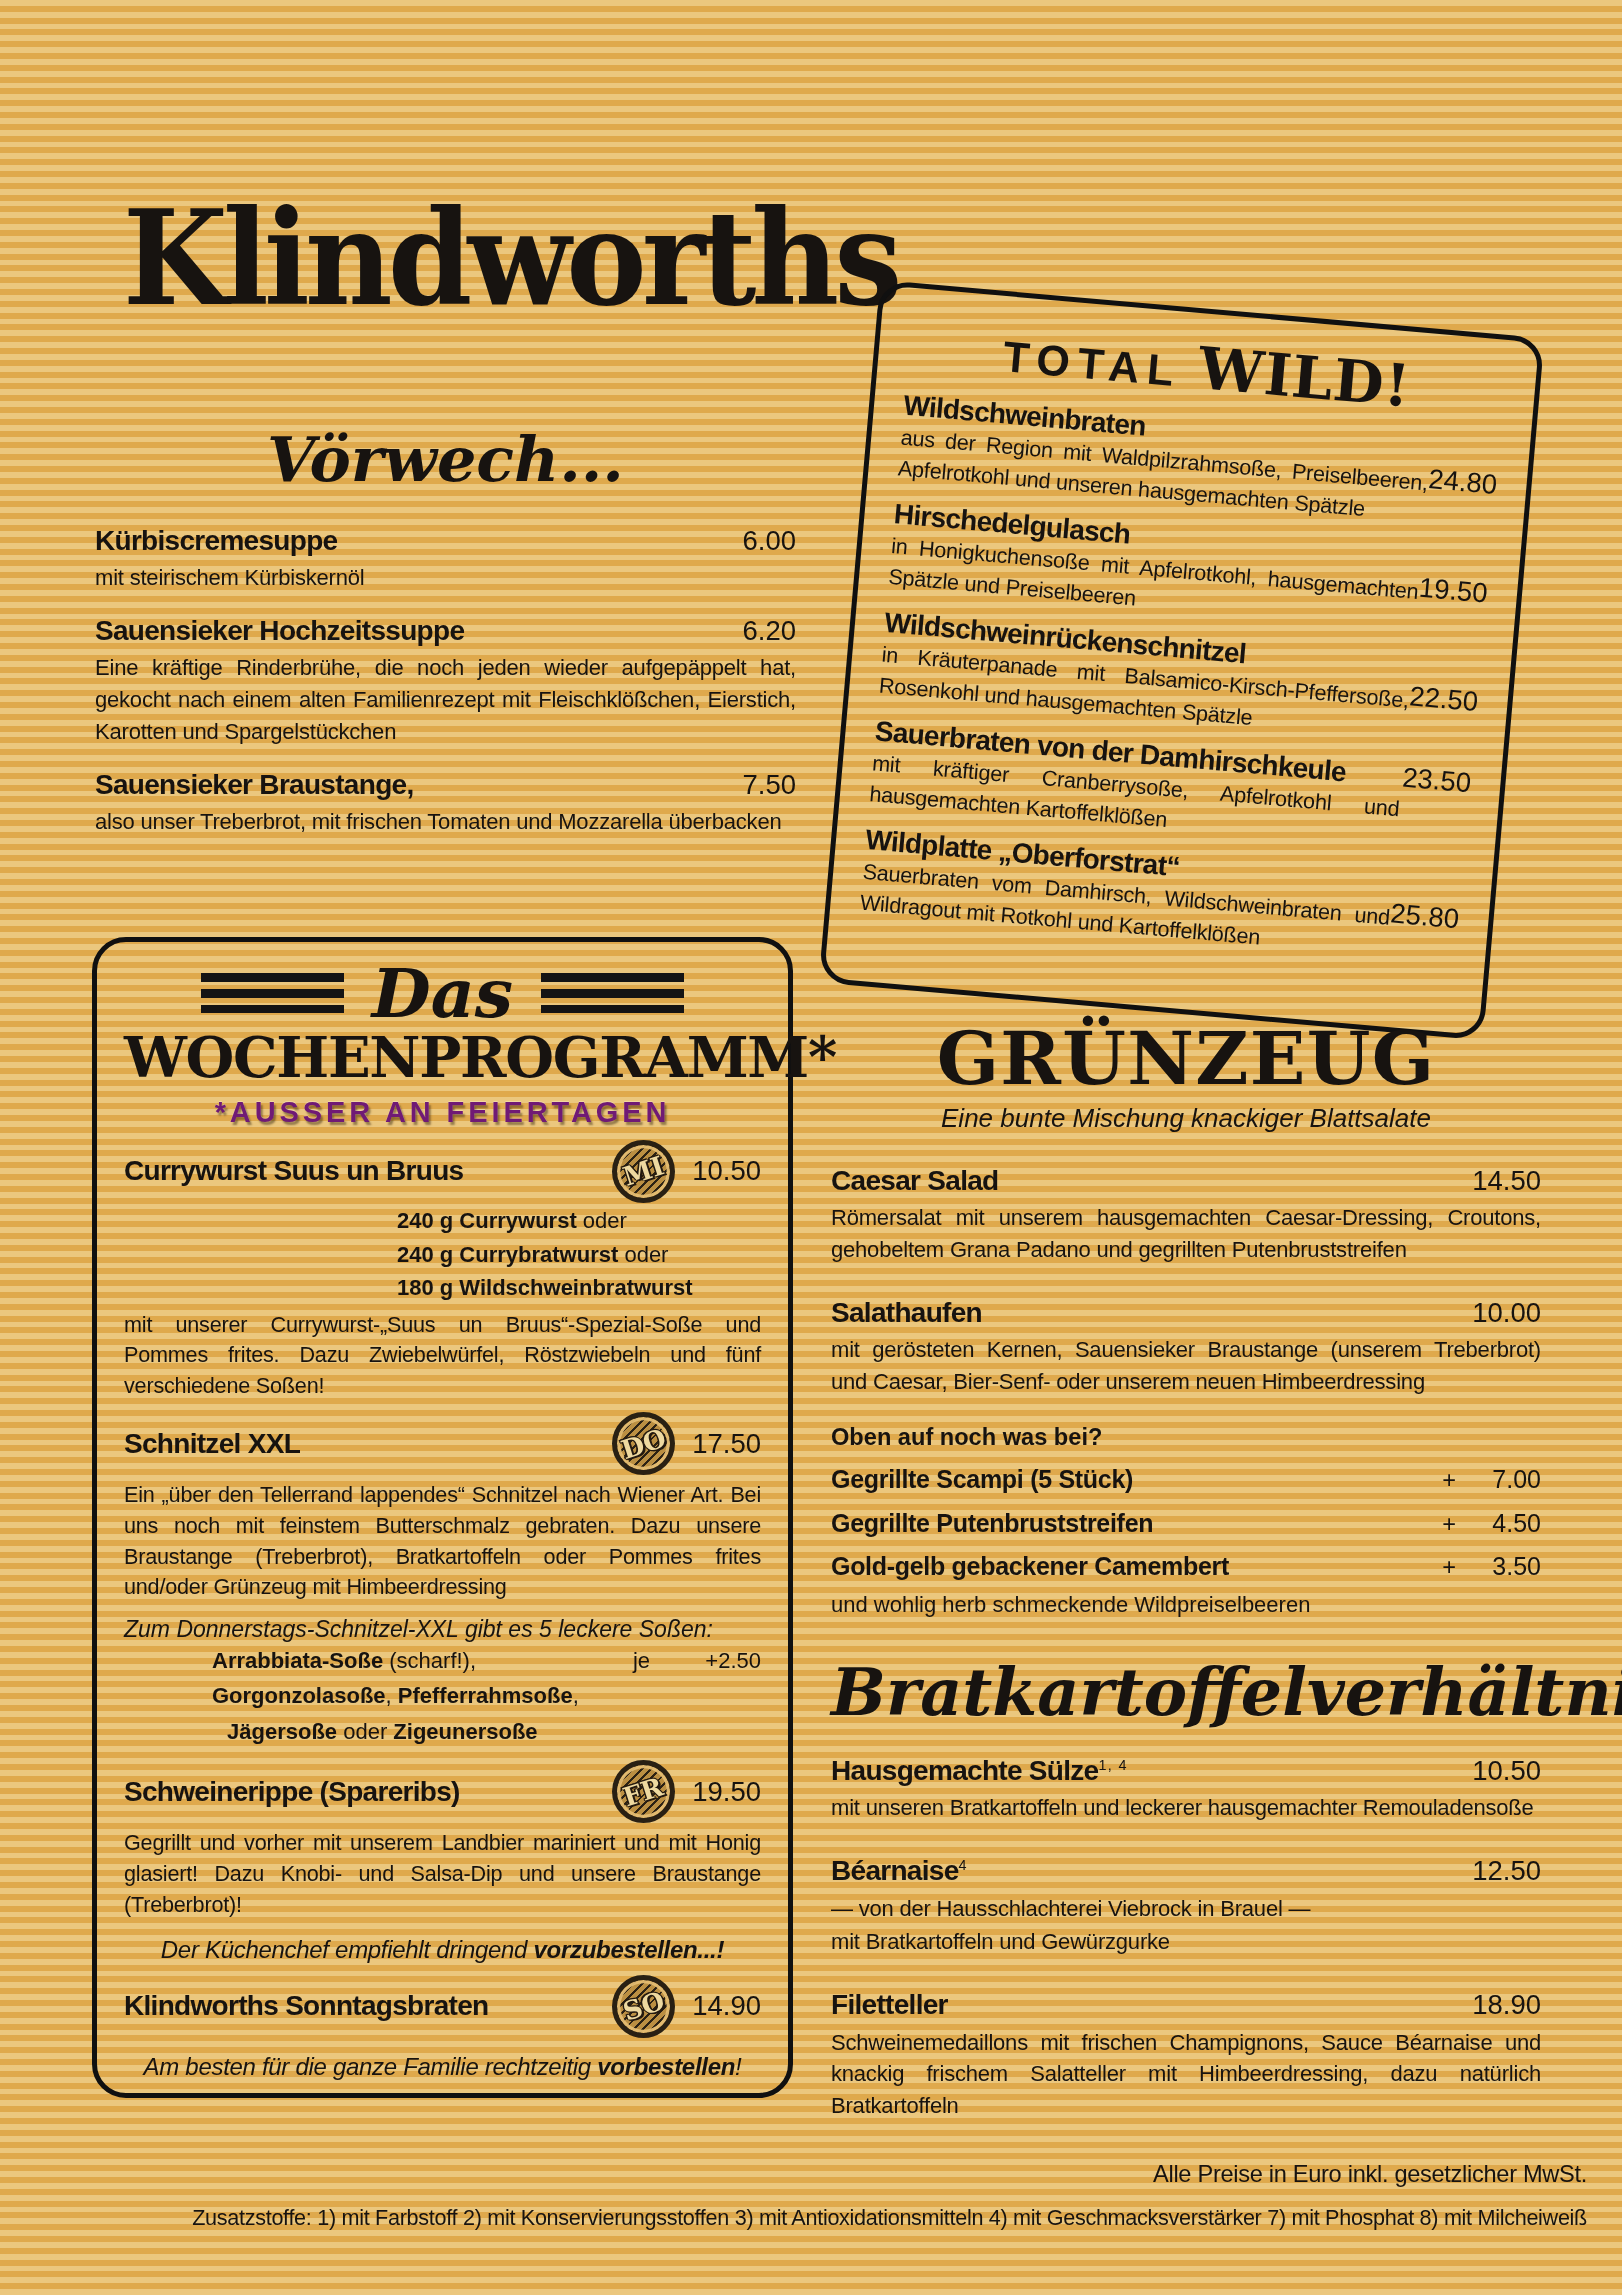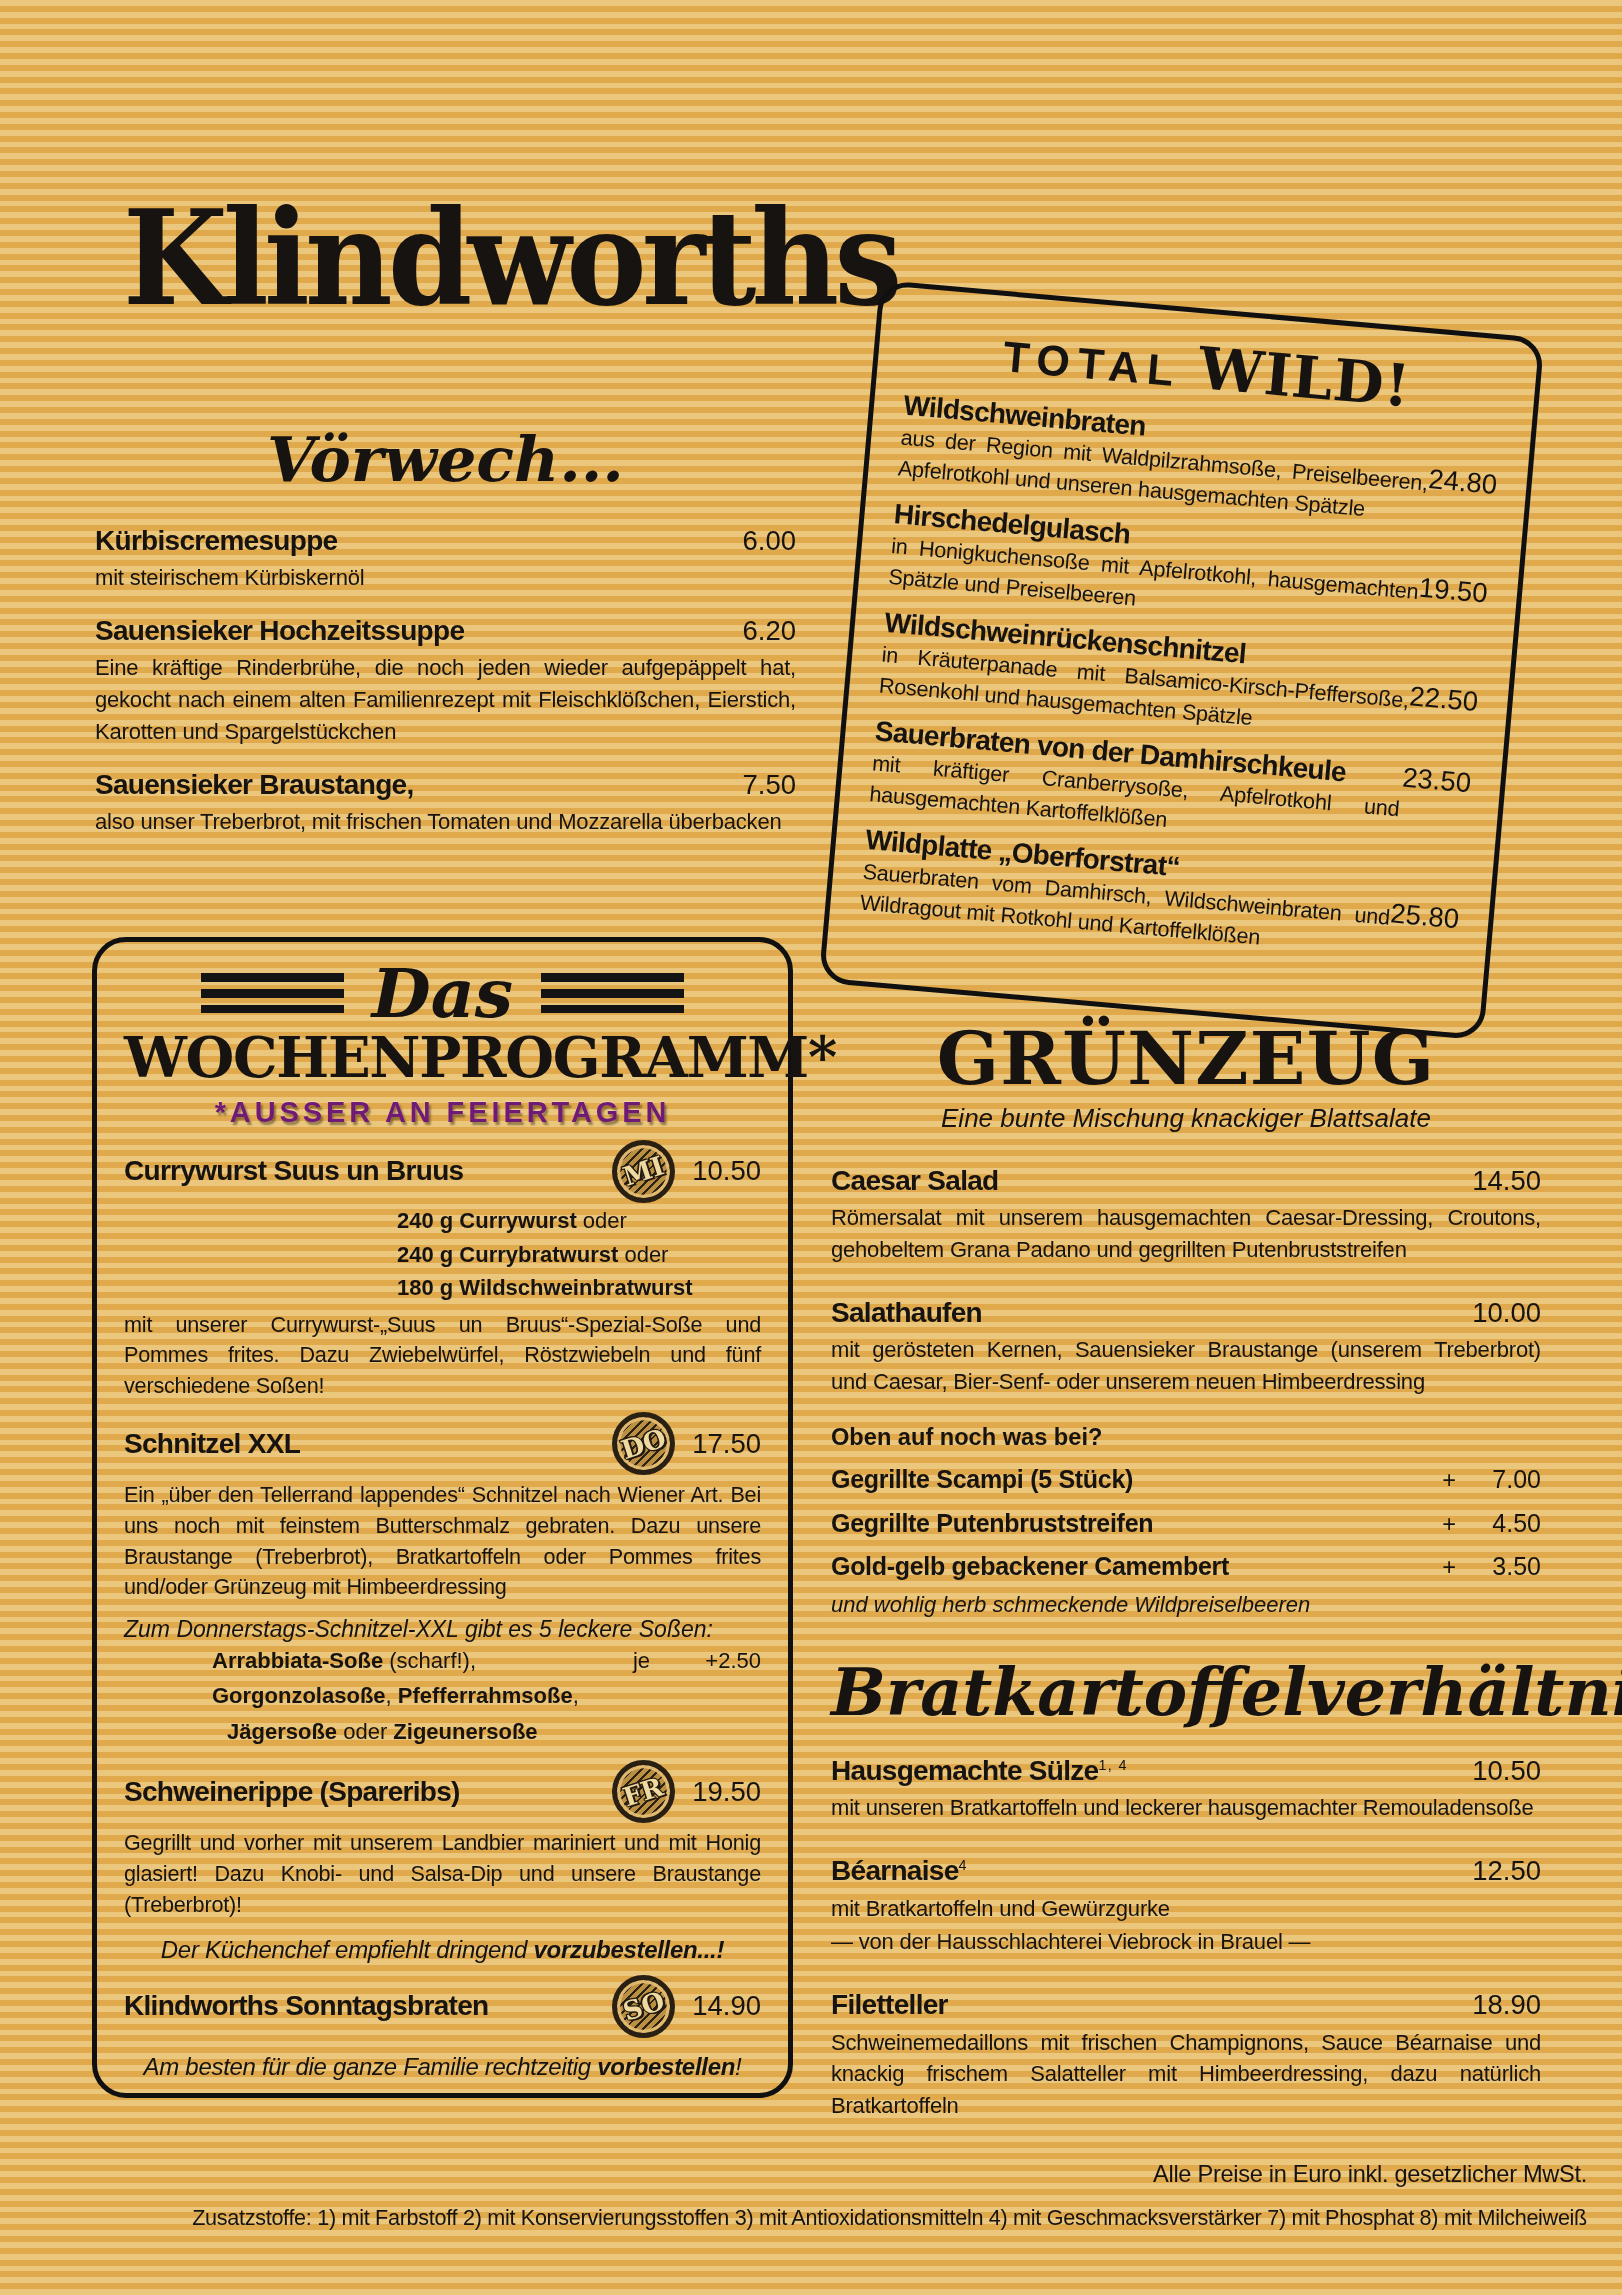--- a/index.html
+++ b/index.html
@@ -106,21 +106,21 @@
     text-align:center; font-family:"DejaVu Serif", serif; font-weight:bold;
     font-size:73px; line-height:1; letter-spacing:1.3px;
   }
   .g-sub { text-align:center; font-style:italic; font-size:26px; margin-top:7.9px; }
   .r-item { margin-top:31px; }
   .addon-title { font-weight:bold; font-size:23.6px; margin-top:26px; }
   .addon-row { display:flex; align-items:baseline; margin-top:14.4px; }
   .addon-row .a-name { flex:1 1 auto; font-size:25px; font-weight:bold; letter-spacing:-0.3px; }
   .addon-row .a-plus { flex:0 0 auto; font-size:23.6px; }
   .addon-row .a-price { flex:0 0 auto; width:85px; text-align:right; font-size:25px; }
-  .addon-note { font-size:22px; margin-top:10.5px;font-style:italic; }
+  .addon-note { font-size:22px; margin-top:10.5px; }
   .brat-title {
     text-align:center; font-family:"DejaVu Serif", serif; font-style:italic; font-weight:bold;
     font-size:65px; line-height:1.1; margin-top:39px; margin-bottom:-3.9px;
   }
   .desc-line { font-size:22px; line-height:1.5; }
 
   
   .footer { position:absolute; left:36px; top:2161px; width:1551px; text-align:right; }
   .f1 { font-size:23.6px; letter-spacing:-0.3px; }
   .f2 { font-size:21.6px; margin-top:17px; letter-spacing:-0.3px; white-space:nowrap; }
@@ -331,22 +331,22 @@
     </div>
     <div class="m-desc just">mit unseren Bratkartoffeln und leckerer hausgemachter Remouladensoße</div>
   </div>
 
   <div class="r-item">
     <div class="m-head">
       <span class="m-name"><span>Béarnaise</span><sup class="fn">4</sup></span>
       <span class="m-price">12.50</span>
     </div>
     <div class="m-desc">
+      <div class="desc-line">— von der Hausschlachterei Viebrock in Brauel —</div>
       <div class="desc-line">mit Bratkartoffeln und Gewürzgurke</div>
-      <div class="desc-line">— von der Hausschlachterei Viebrock in Brauel —</div>
     </div>
   </div>
 
   <div class="r-item">
     <div class="m-head">
       <span class="m-name">Filetteller</span>
       <span class="m-price">18.90</span>
     </div>
     <div class="m-desc just">Schweinemedaillons mit frischen Champignons, Sauce Béarnaise und knackig frischem Salatteller mit Himbeerdressing, dazu natürlich Bratkartoffeln</div>
   </div>

